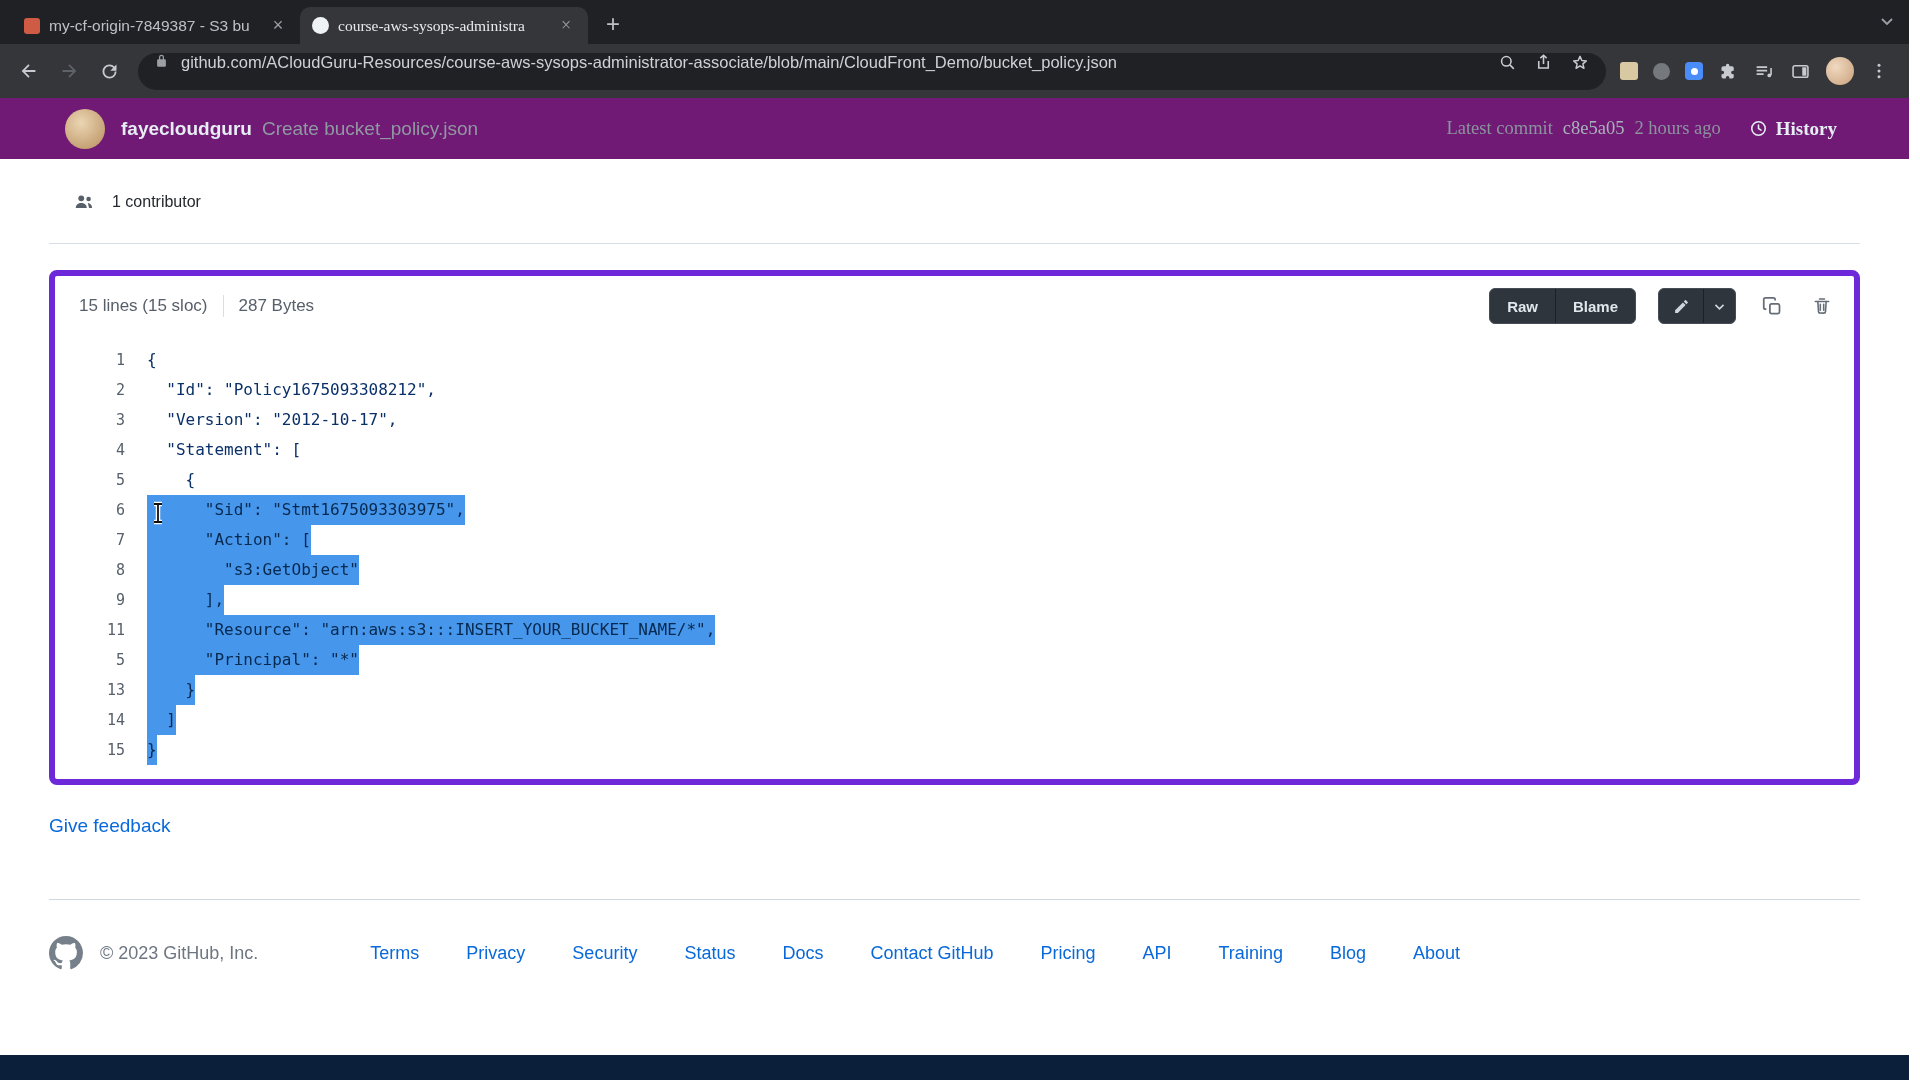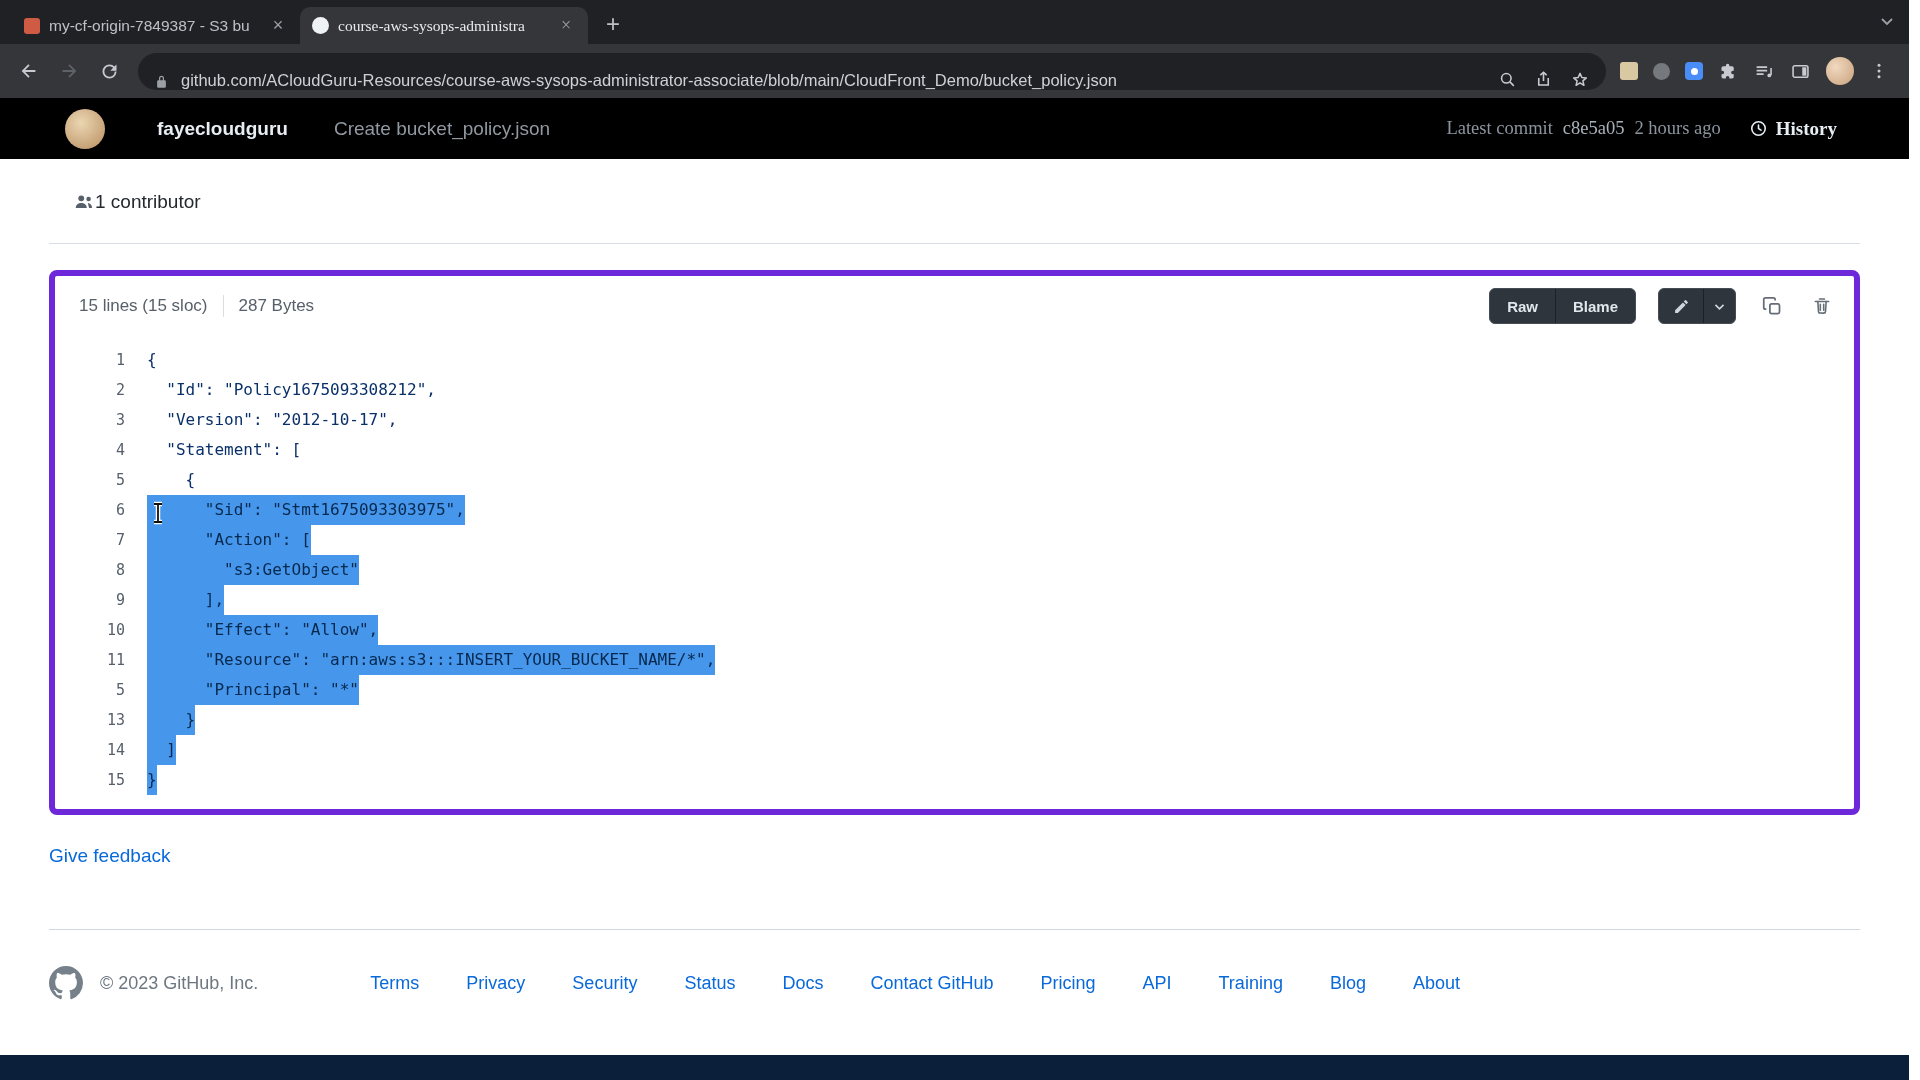--- a/index.html
+++ b/index.html
@@ -13,44 +13,44 @@
   .tab.active { background:#35363a; color:#e8eaed;font-family:Liberation Serif, serif; }
   .tab-title { flex:1; white-space:nowrap; overflow:hidden; }
   .tab-close { font-size:18px; color:#9aa0a6; width:20px; height:20px; line-height:19px; text-align:center; border-radius:50%; flex:none; }
   .favicon-aws { width:16px; height:16px; border-radius:3px; background:#cf5b44; flex:none; }
   .favicon-gh { width:17px; height:17px; border-radius:50%; background:#f0f3f6; flex:none; }
   .newtab { width:30px; height:30px; margin:0 0 4px 10px; color:#bdc1c6; font-size:24px; line-height:28px; text-align:center; flex:none; }
   .tabsearch { position:absolute; right:14px; top:13px; }
 
   .toolbar { height:54px; background:#35363a; display:flex; align-items:center; padding:0 10px; gap:2px; flex:none; }
   .tb-btn { width:38px; height:38px; display:flex; align-items:center; justify-content:center; border-radius:50%; flex:none; }
-  .omnibox { flex:1; height:37px; background:#202124; border-radius:19px; display:flex; align-items:flex-end; padding:0 16px; margin:0 8px; gap:12px; min-width:0; }
+  .omnibox { flex:1; height:37px; background:#202124; border-radius:19px; display:flex; align-items:flex-start; padding:0 16px; margin:0 8px; gap:12px; min-width:0; }
   .url { color:#cdd1d6; font-size:16.5px; white-space:nowrap; overflow:hidden; flex:1; }
   .omni-icons { display:flex; gap:17px; align-items:center; flex:none; }
   .ext-icons { display:flex; align-items:center; gap:15px; padding:0 10px 0 4px; flex:none; }
   .ext-doc { width:18px; height:18px; border-radius:3px; background:#d9c9a3; }
   .ext-circle { width:17px; height:17px; border-radius:50%; background:#75797e; }
   .ext-cam { width:18px; height:18px; border-radius:4px; background:#4b8df8; display:flex; align-items:center; justify-content:center; }
   .ext-cam i { width:7px; height:7px; border-radius:50%; background:#fff; }
   .avatar-chrome { width:28px; height:28px; border-radius:50%; background:radial-gradient(circle at 35% 35%, #f0d9c0, #c9a07b); }
 
   
   .page { flex:1; background:#fff; overflow:hidden; }
 
-  .commit-bar { height:61px; background:#000000; display:flex; align-items:center; padding:0 72px 0 65px;gap:36px; }
+  .commit-bar { height:61px; background:#701a75; display:flex; align-items:center; padding:0 72px 0 65px; }
   .commit-avatar { width:40px; height:40px; border-radius:50%; background:radial-gradient(circle at 40% 35%, #ead6b2, #b98d5f); flex:none; margin-right:16px; }
   .commit-author { color:#e6edf3; font-weight:700; font-size:19px; margin-right:10px; }
   .commit-msg { color:#9098a1; font-size:19px; }
   .commit-right { margin-left:auto; display:flex; align-items:center; gap:10px; font-size:18.5px; color:#8b949e;font-family:Liberation Serif, serif; }
   .commit-hash { color:#a9b2bb; }
   .history { display:flex; align-items:center; gap:8px; color:#e6edf3; font-weight:600; margin-left:18px; font-size:19px; }
 
   .container { padding:0 49px; }
 
-  .contrib-row { display:flex; align-items:center; gap:0; padding:32px 0 30px 24px; border-bottom:1px solid #d8dee4; color:#24292f; font-size:19px; }
+  .contrib-row { display:flex; align-items:center; gap:17px; padding:32px 0 30px 24px; border-bottom:1px solid #d8dee4; color:#24292f; font-size:16px; }
 
   .file-box { margin-top:26px; border:6px solid #6d28d9; border-radius:8px; position:relative; background:#fff; }
   .file-header { height:60px; display:flex; align-items:center; padding:0 18px 0 24px; }
   .file-meta { display:flex; align-items:center; color:#57606a; font-size:17px; gap:15px; }
   .meta-divider { width:1px; height:22px; background:#d8dee4; }
   .file-actions { margin-left:auto; display:flex; align-items:center; gap:22px; }
   .seg-group { display:flex; height:36px; border-radius:6px; overflow:hidden; background:#2f353d; border:1px solid #454c55; }
   .seg { padding:0 17px; display:flex; align-items:center; color:#e1e7ed; font-size:15px; font-weight:600; }
   .seg + .seg { border-left:1px solid #1c2128; }
   .icon-seg { width:44px; justify-content:center; padding:0; }
@@ -265,24 +265,20 @@
             </div>
             <div class="code-line">
               <span class="ln">8</span>
               <span class="code selected">        "s3:GetObject"</span>
             </div>
             <div class="code-line">
               <span class="ln">9</span>
               <span class="code selected">      ],</span>
             </div>
             <div class="code-line">
-              <span class="ln">10</span>
-              <span class="code selected">      "Effect": "Allow",</span>
-            </div>
-            <div class="code-line">
               <span class="ln">11</span>
               <span class="code selected">      "Resource": "arn:aws:s3:::INSERT_YOUR_BUCKET_NAME/*",</span>
             </div>
             <div class="code-line">
               <span class="ln">5</span>
               <span class="code selected">      "Principal": "*"</span>
             </div>
             <div class="code-line">
               <span class="ln">13</span>
               <span class="code selected">    }</span>

